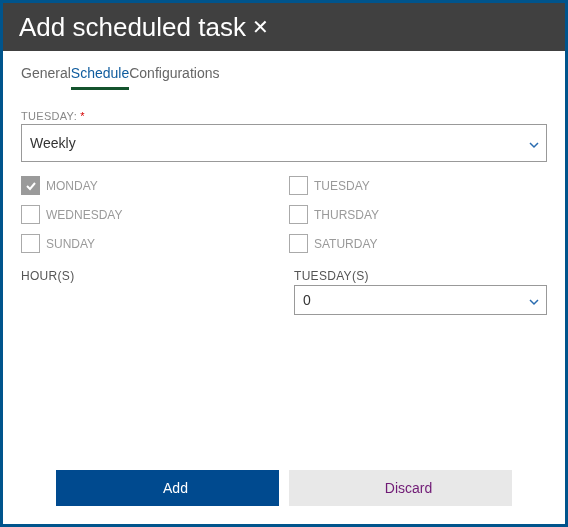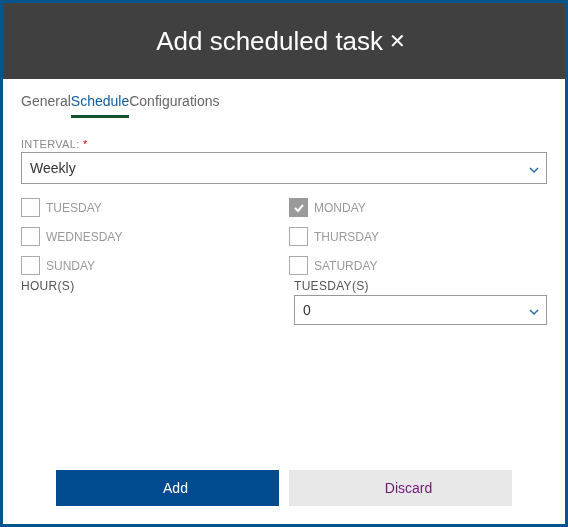--- a/index.html
+++ b/index.html
@@ -6,22 +6,22 @@
   html, body { width: 568px; height: 527px; font-family: "Segoe UI", Arial, sans-serif; }
   .dialog {
     width: 568px; height: 527px;
     border: 3px solid #00548c;
     background: #fff;
     display: flex; flex-direction: column;
   }
   .titlebar {
     background: #404040;
     color: #fff;
-    height: 76px;
-    display: flex; align-items: center; justify-content: center;
+    height: 48px;
+    display: flex; align-items: center; justify-content: flex-start;
     padding: 0 16px;
   }
   .titlebar h1 { font-size: 26px; font-weight: 300; }
   .close-x { font-size: 20px; color: #fff; cursor: pointer; font-weight: 300; padding: 4px 6px; }
   .tabs {
     display: flex; 
     padding: 14px 18px 0 18px;
     font-size: 14px; color: #666;
   }
   .tab { padding-bottom: 6px; cursor: pointer; }
@@ -31,21 +31,21 @@
     flex: 1;
   }
   .field-label {
     font-size: 11px; letter-spacing: 0.3px;
     color: #888; margin-bottom: 2px;
   }
   .req { color: #d40000; }
   .select {
     width: 100%;
     border: 1px solid #999;
-    height: 32px;
+    height: 38px;
     display: flex; align-items: center; justify-content: space-between;
     padding: 0 8px;
     font-size: 14px; color: #333;
     background: #fff; cursor: pointer;
   }
   .chevron {
     width: 10px; height: 10px; display: inline-block;
   }
   .chevron svg { width: 12px; height: 12px; }
   .days {
@@ -65,21 +65,21 @@
     border: 1px solid #aaa;
     background: #fff;
     display: flex; align-items: center; justify-content: center;
     cursor: pointer;
   }
   .chk.checked {
     background: #9a9a9a; border-color: #9a9a9a;
   }
   .chk.checked svg { width: 12px; height: 12px; }
   .time-row {
-    margin-top: 4px;
+    margin-top: 16px;
     display: grid;
     grid-template-columns: 1fr 1fr;
     column-gap: 20px;
   }
   .time-col .field-label { color: #555; font-size: 12px; }
   .time-select {
     border: 1px solid #999;
     height: 30px;
     display: flex; align-items: center; justify-content: space-between;
     padding: 0 8px;
@@ -115,44 +115,44 @@
 
   <div class="tabs">
     <div class="tab">General</div>
     <div class="tab active">Schedule</div>
     <div class="tab">Configurations</div>
   </div>
 
   <div class="body">
 
     <div class="field-label">
-      <span>INTERVAL:</span>
+      <span>TUESDAY:</span>
       <span class="req">*</span>
     </div>
     <div class="select">
       <span>Weekly</span>
       <span class="chevron chev-blue">
         <svg viewBox="0 0 12 12">
             <path d="M2 4 L6 8 L10 4" fill="none" stroke="#2a6cb0" stroke-width="1.5"></path>
           </svg>
       </span>
     </div>
 
     <div class="days">
       <div class="day">
-        <span class="chk"></span>
-        <span>TUESDAY</span>
-      </div>
-      <div class="day">
         <span class="chk checked">
           <svg viewBox="0 0 12 12">
               <path d="M2 6 L5 9 L10 3" fill="none" stroke="#fff" stroke-width="2"></path>
             </svg>
         </span>
         <span>MONDAY</span>
+      </div>
+      <div class="day">
+        <span class="chk"></span>
+        <span>TUESDAY</span>
       </div>
       <div class="day">
         <span class="chk"></span>
         <span>WEDNESDAY</span>
       </div>
       <div class="day">
         <span class="chk"></span>
         <span>THURSDAY</span>
       </div>
       <div class="day single">

